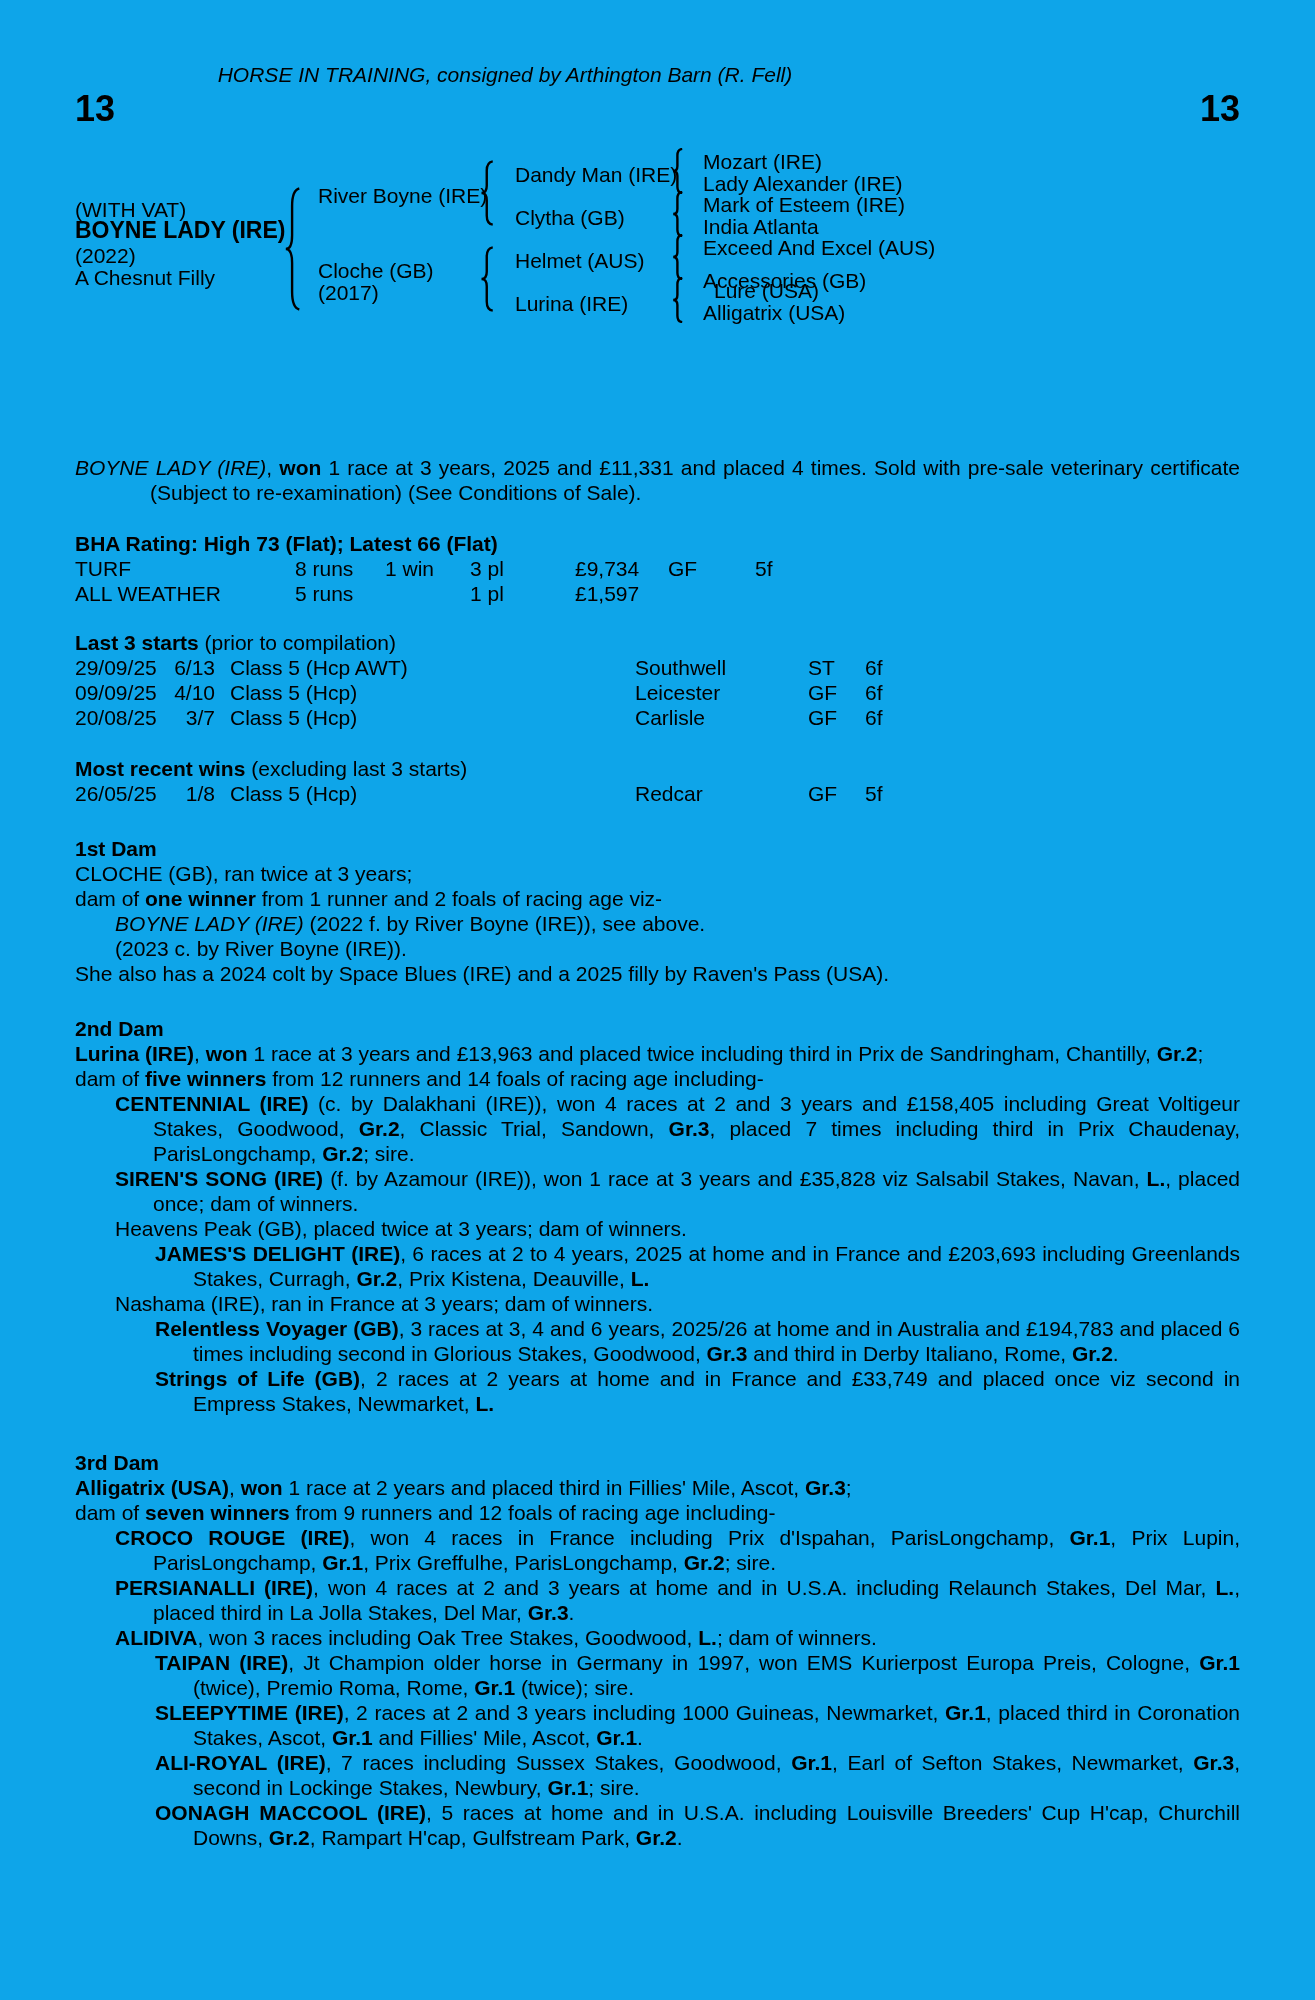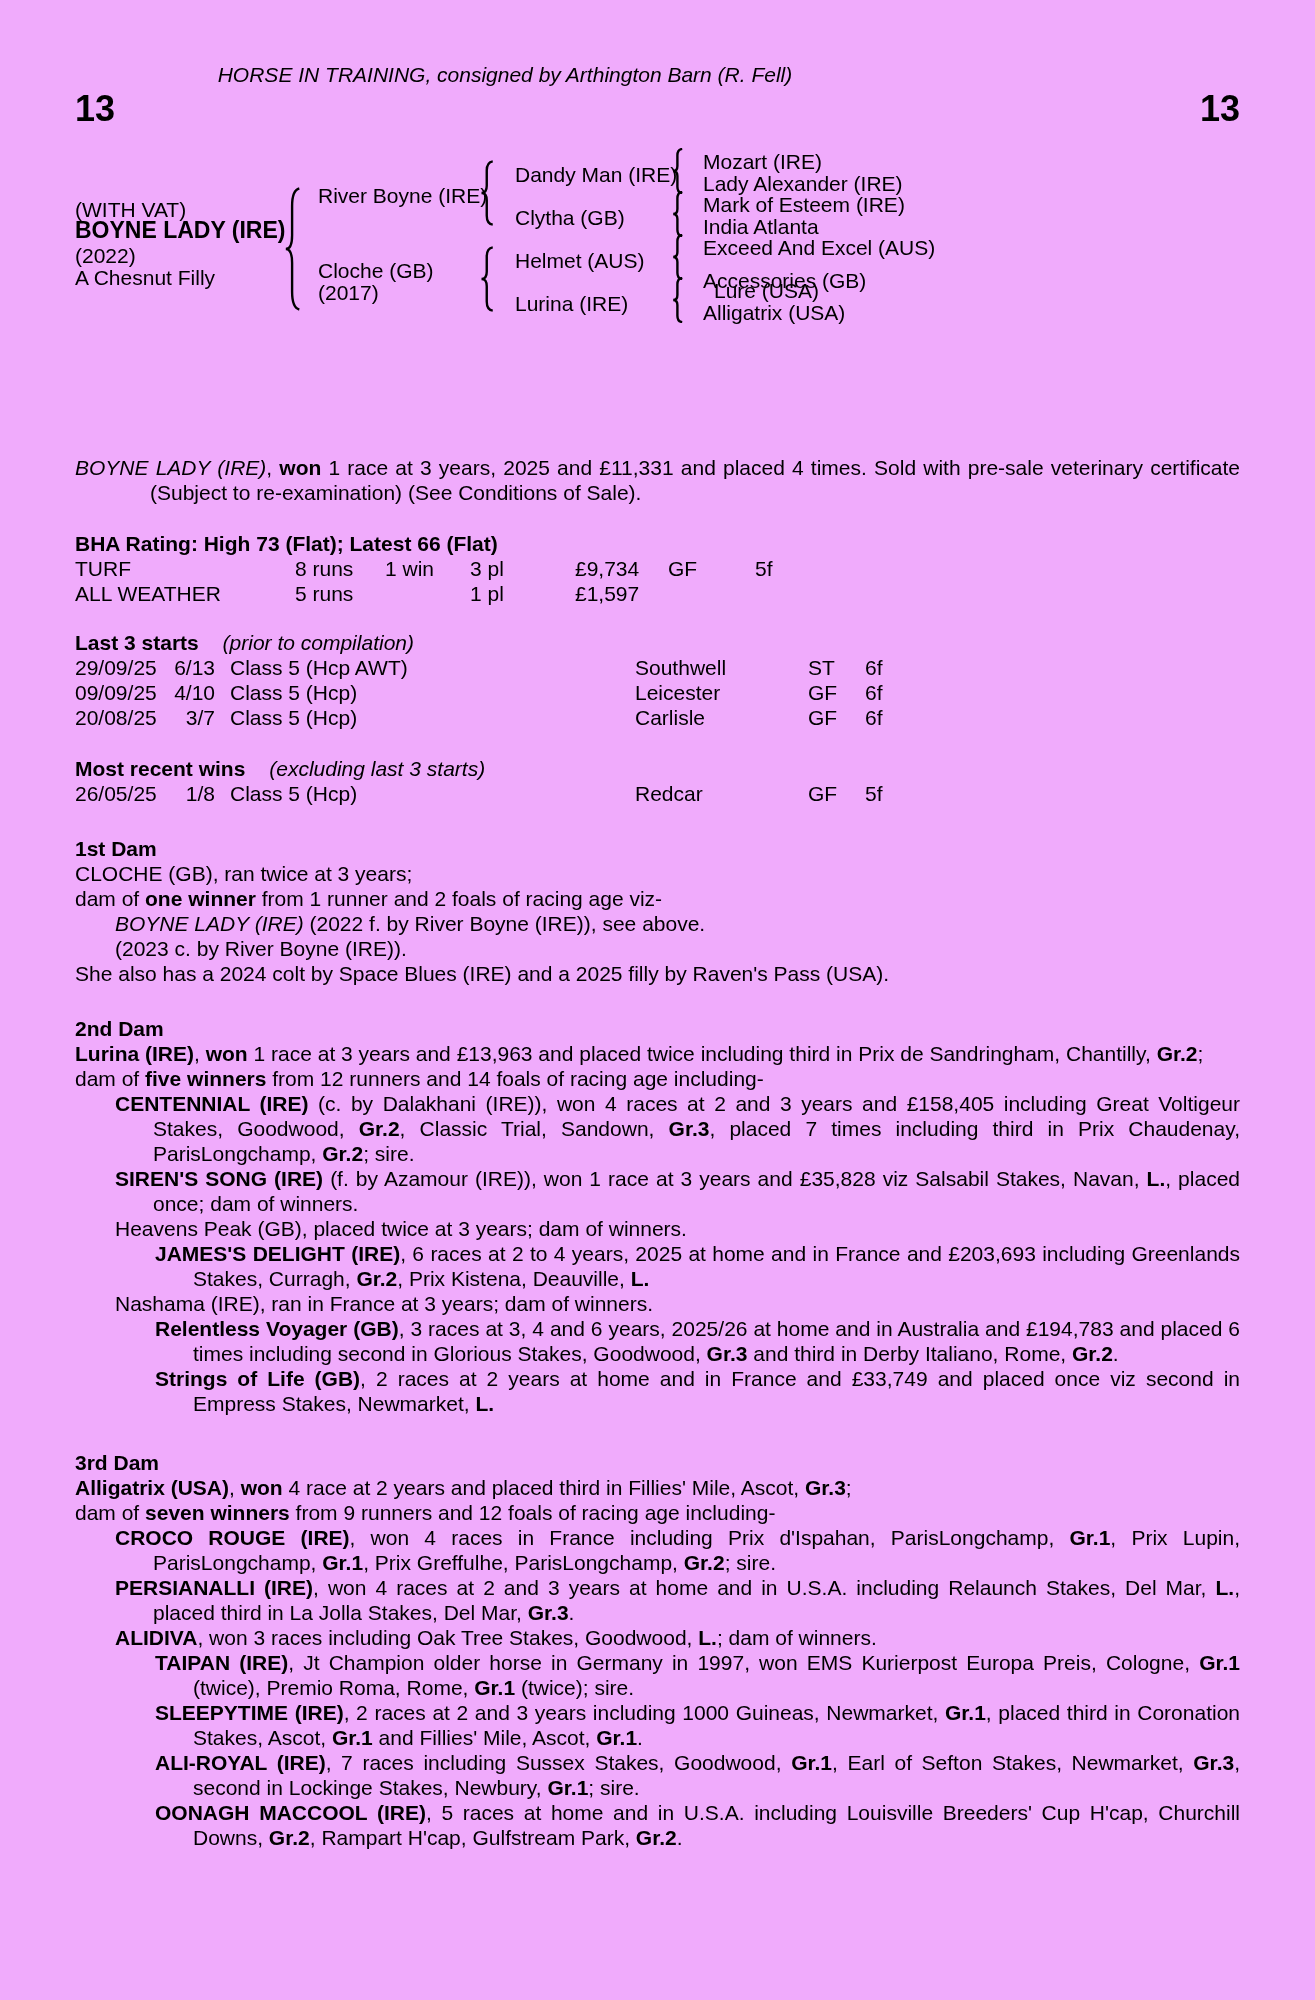--- a/index.html
+++ b/index.html
@@ -1,20 +1,20 @@
 <!DOCTYPE html>
 <html><head>
 <meta charset="utf-8">
 <style>
   html,body{margin:0;padding:0;background:#e8e8e8;}
   .page{
     position:relative;
     width:1315px;height:2000px;
     margin:0 auto;
-    background:#f0abfc;
+    background:#0ea5e9;
     color:#000;
     font-family:"Liberation Sans",sans-serif;
     font-size:21px;
     line-height:25px;
     overflow:hidden;
   }
   
   .hdr-title{
     position:absolute;top:62px;left:75px;width:860px;
     text-align:center;font-style:italic;font-size:21px;
@@ -44,21 +44,21 @@
   .mb-bha{margin-bottom:24px;}
   .mb-l3{margin-bottom:26px;}
   .mb-rw{margin-bottom:30px;}
   .mb-d1{margin-bottom:30px;}
   .mb-d2{margin-bottom:34px;}
 
   .bha-grid{display:grid;grid-template-columns:220px 90px 85px 105px 93px 87px auto;}
   .races-grid{display:grid;grid-template-columns:98px 42px 420px 173px 57px auto;}
   .races-grid .pos{text-align:right;}
   .races-grid .cls{padding-left:15px;}
-  .head-note{font-style:italic;font-weight:normal;margin-left:18px;}
+  .head-note{font-weight:normal;}
 </style>
 </head>
 <body>
 
 <div class="page">
 
   <div class="hdr-title">HORSE IN TRAINING, consigned by Arthington Barn (R. Fell)</div>
   <div class="lot lot-left">13</div>
   <div class="lot lot-right">13</div>
 
@@ -218,21 +218,21 @@
           <div class="para l2"><span class="sb">JAMES'S DELIGHT (IRE)</span><span>, 6 races at 2 to 4 years, 2025 at home and in France and £203,693 including Greenlands Stakes, Curragh, </span><span class="sb">Gr.2</span><span>, Prix Kistena, Deauville, </span><span class="sb">L.</span></div>
           <div class="para l1"><span>Nashama (IRE), ran in France at 3 years; dam of winners.</span></div>
           <div class="para l2"><span class="sb">Relentless Voyager (GB)</span><span>, 3 races at 3, 4 and 6 years, 2025/26 at home and in Australia and £194,783 and placed 6 times including second in Glorious Stakes, Goodwood, </span><span class="sb">Gr.3</span><span> and third in Derby Italiano, Rome, </span><span class="sb">Gr.2</span><span>.</span></div>
           <div class="para l2"><span class="sb">Strings of Life (GB)</span><span>, 2 races at 2 years at home and in France and £33,749 and placed once viz second in Empress Stakes, Newmarket, </span><span class="sb">L.</span></div>
         </div>
     </div>
 
     <div>
       <div class="sec-head">3rd Dam</div>
       <div>
-          <div class="para l0"><span class="sb">Alligatrix (USA)</span><span>, </span><span class="sb">won</span><span> 4 race at 2 years and placed third in Fillies' Mile, Ascot, </span><span class="sb">Gr.3</span><span>;</span></div>
+          <div class="para l0"><span class="sb">Alligatrix (USA)</span><span>, </span><span class="sb">won</span><span> 1 race at 2 years and placed third in Fillies' Mile, Ascot, </span><span class="sb">Gr.3</span><span>;</span></div>
           <div class="para l0"><span>dam of </span><span class="sb">seven winners</span><span> from 9 runners and 12 foals of racing age including-</span></div>
           <div class="para l1"><span class="sb">CROCO ROUGE (IRE)</span><span>, won 4 races in France including Prix d'Ispahan, ParisLongchamp, </span><span class="sb">Gr.1</span><span>, Prix Lupin, ParisLongchamp, </span><span class="sb">Gr.1</span><span>, Prix Greffulhe, ParisLongchamp, </span><span class="sb">Gr.2</span><span>; sire.</span></div>
           <div class="para l1"><span class="sb">PERSIANALLI (IRE)</span><span>, won 4 races at 2 and 3 years at home and in U.S.A. including Relaunch Stakes, Del Mar, </span><span class="sb">L.</span><span>, placed third in La Jolla Stakes, Del Mar, </span><span class="sb">Gr.3</span><span>.</span></div>
           <div class="para l1"><span class="sb">ALIDIVA</span><span>, won 3 races including Oak Tree Stakes, Goodwood, </span><span class="sb">L.</span><span>; dam of winners.</span></div>
           <div class="para l2"><span class="sb">TAIPAN (IRE)</span><span>, Jt Champion older horse in Germany in 1997, won EMS Kurierpost Europa Preis, Cologne, </span><span class="sb">Gr.1</span><span> (twice), Premio Roma, Rome, </span><span class="sb">Gr.1</span><span> (twice); sire.</span></div>
           <div class="para l2"><span class="sb">SLEEPYTIME (IRE)</span><span>, 2 races at 2 and 3 years including 1000 Guineas, Newmarket, </span><span class="sb">Gr.1</span><span>, placed third in Coronation Stakes, Ascot, </span><span class="sb">Gr.1</span><span> and Fillies' Mile, Ascot, </span><span class="sb">Gr.1</span><span>.</span></div>
           <div class="para l2"><span class="sb">ALI-ROYAL (IRE)</span><span>, 7 races including Sussex Stakes, Goodwood, </span><span class="sb">Gr.1</span><span>, Earl of Sefton Stakes, Newmarket, </span><span class="sb">Gr.3</span><span>, second in Lockinge Stakes, Newbury, </span><span class="sb">Gr.1</span><span>; sire.</span></div>
           <div class="para l2"><span class="sb">OONAGH MACCOOL (IRE)</span><span>, 5 races at home and in U.S.A. including Louisville Breeders' Cup H'cap, Churchill Downs, </span><span class="sb">Gr.2</span><span>, Rampart H'cap, Gulfstream Park, </span><span class="sb">Gr.2</span><span>.</span></div>
         </div>
     </div>

